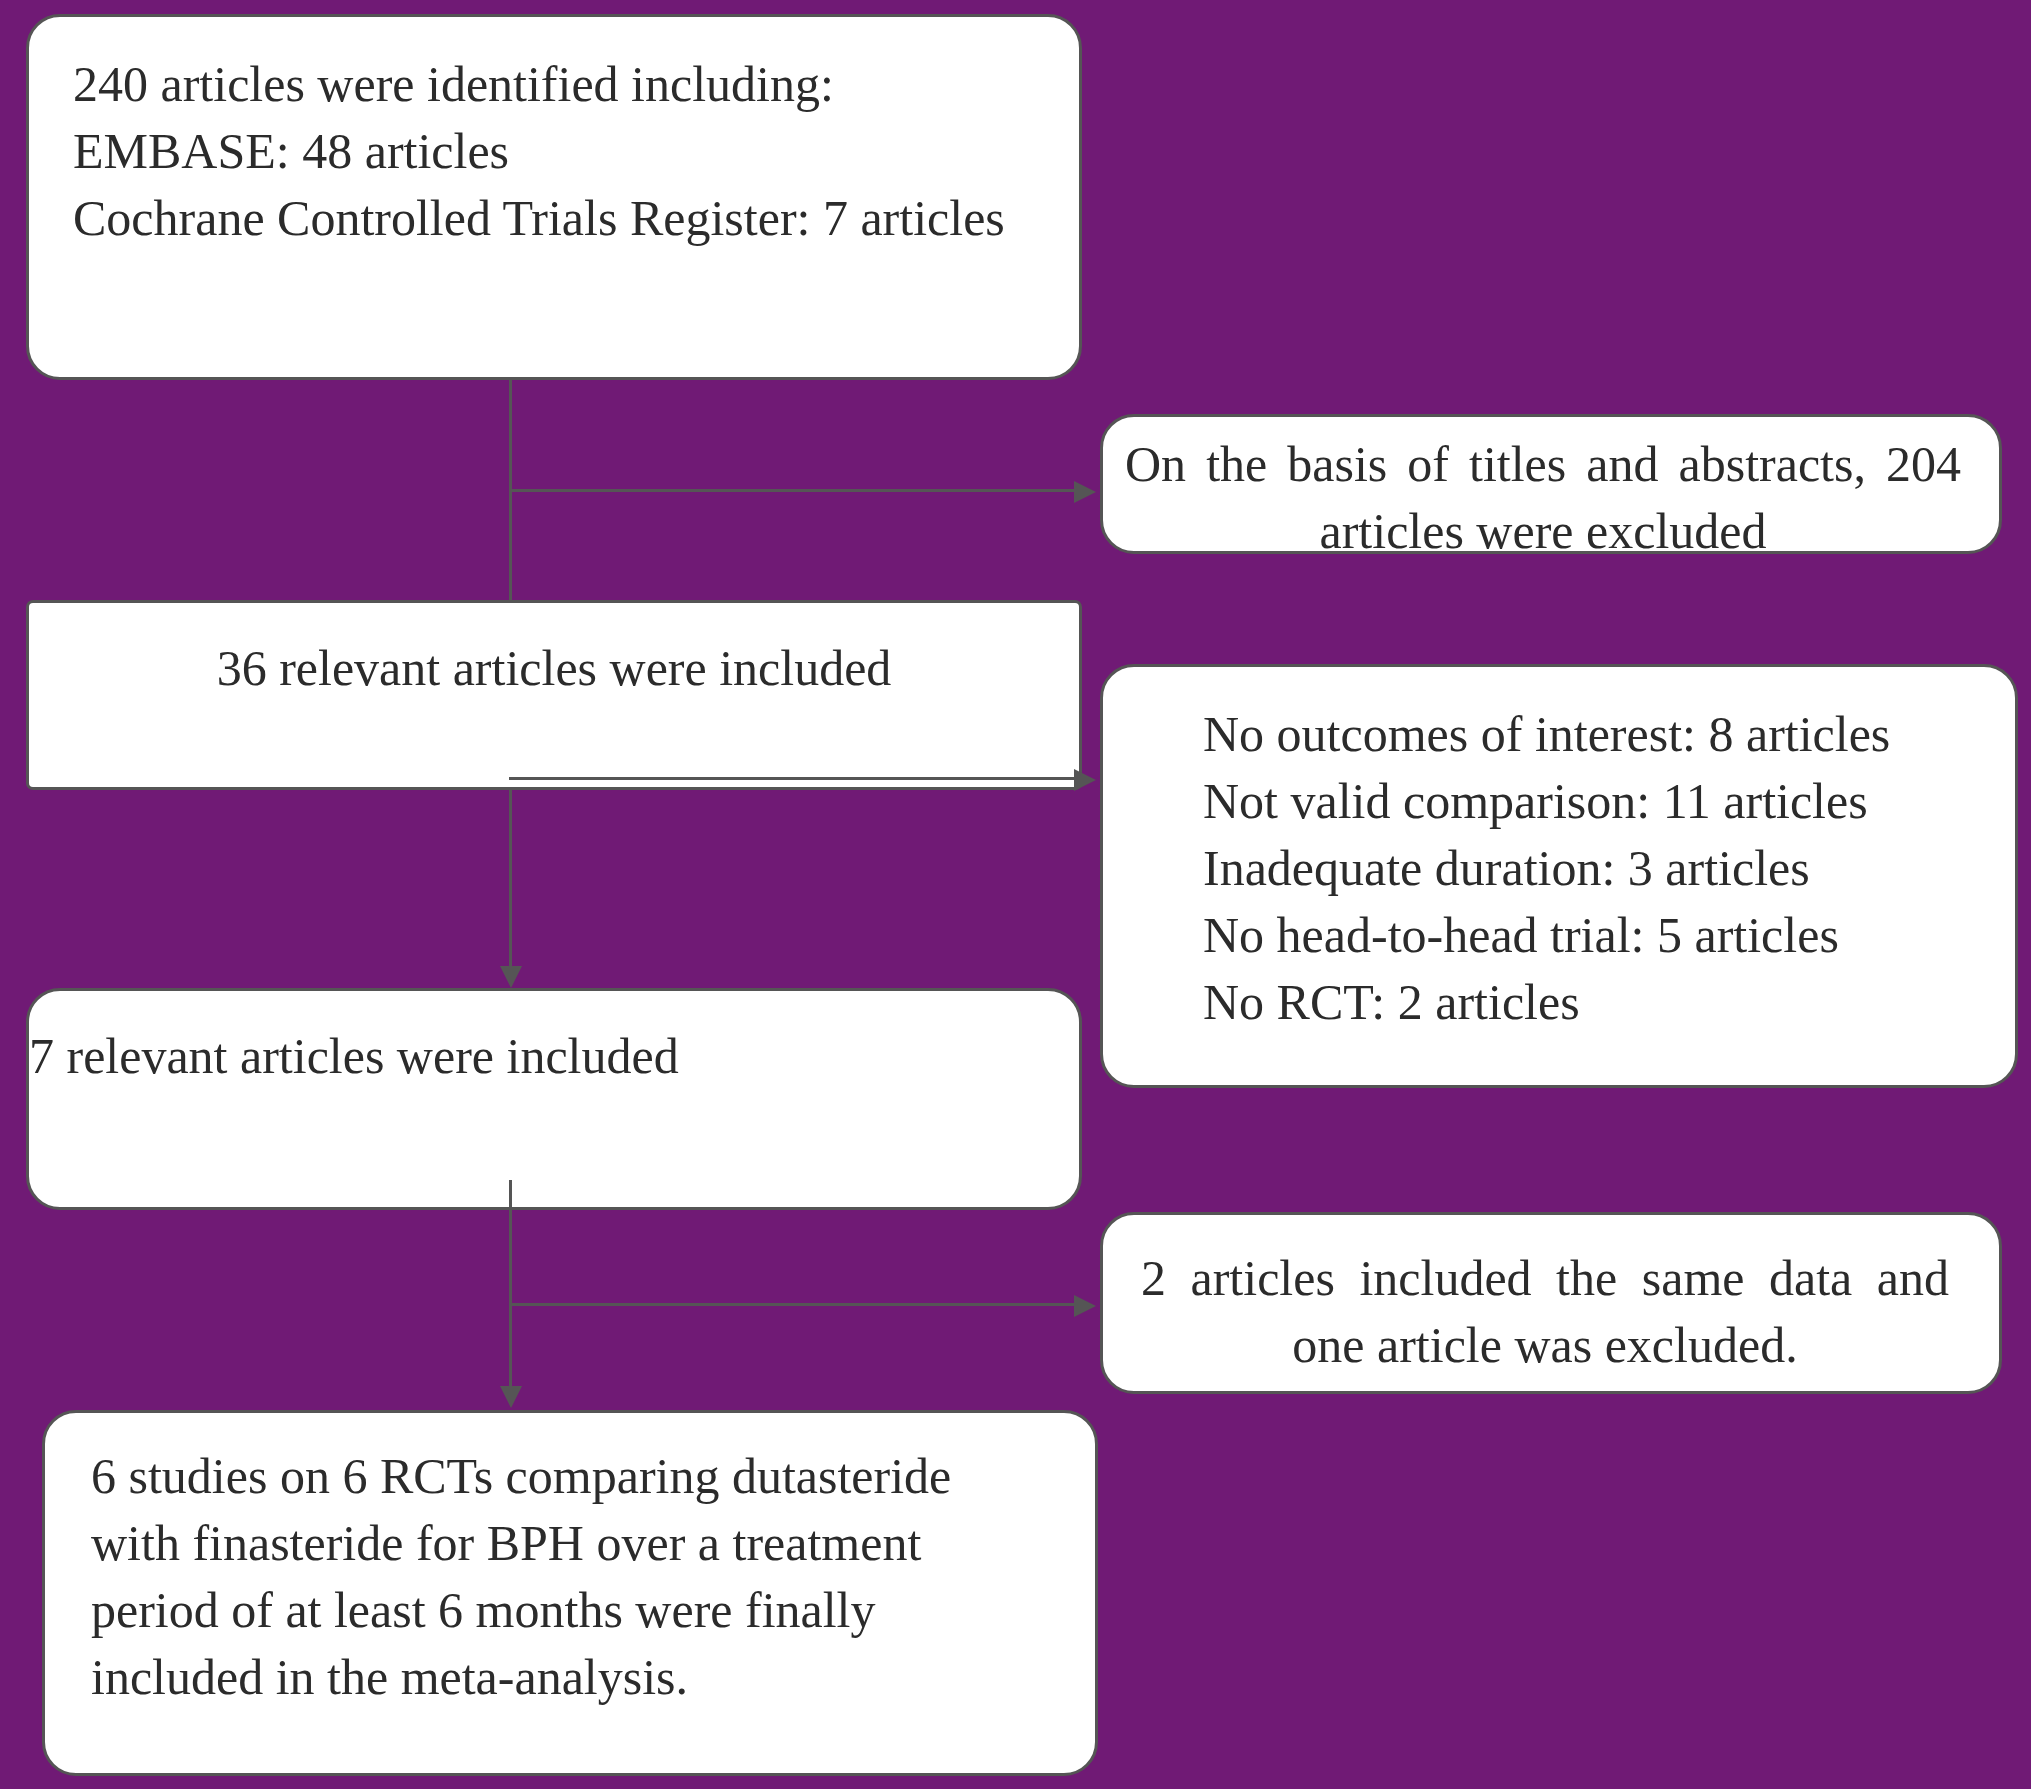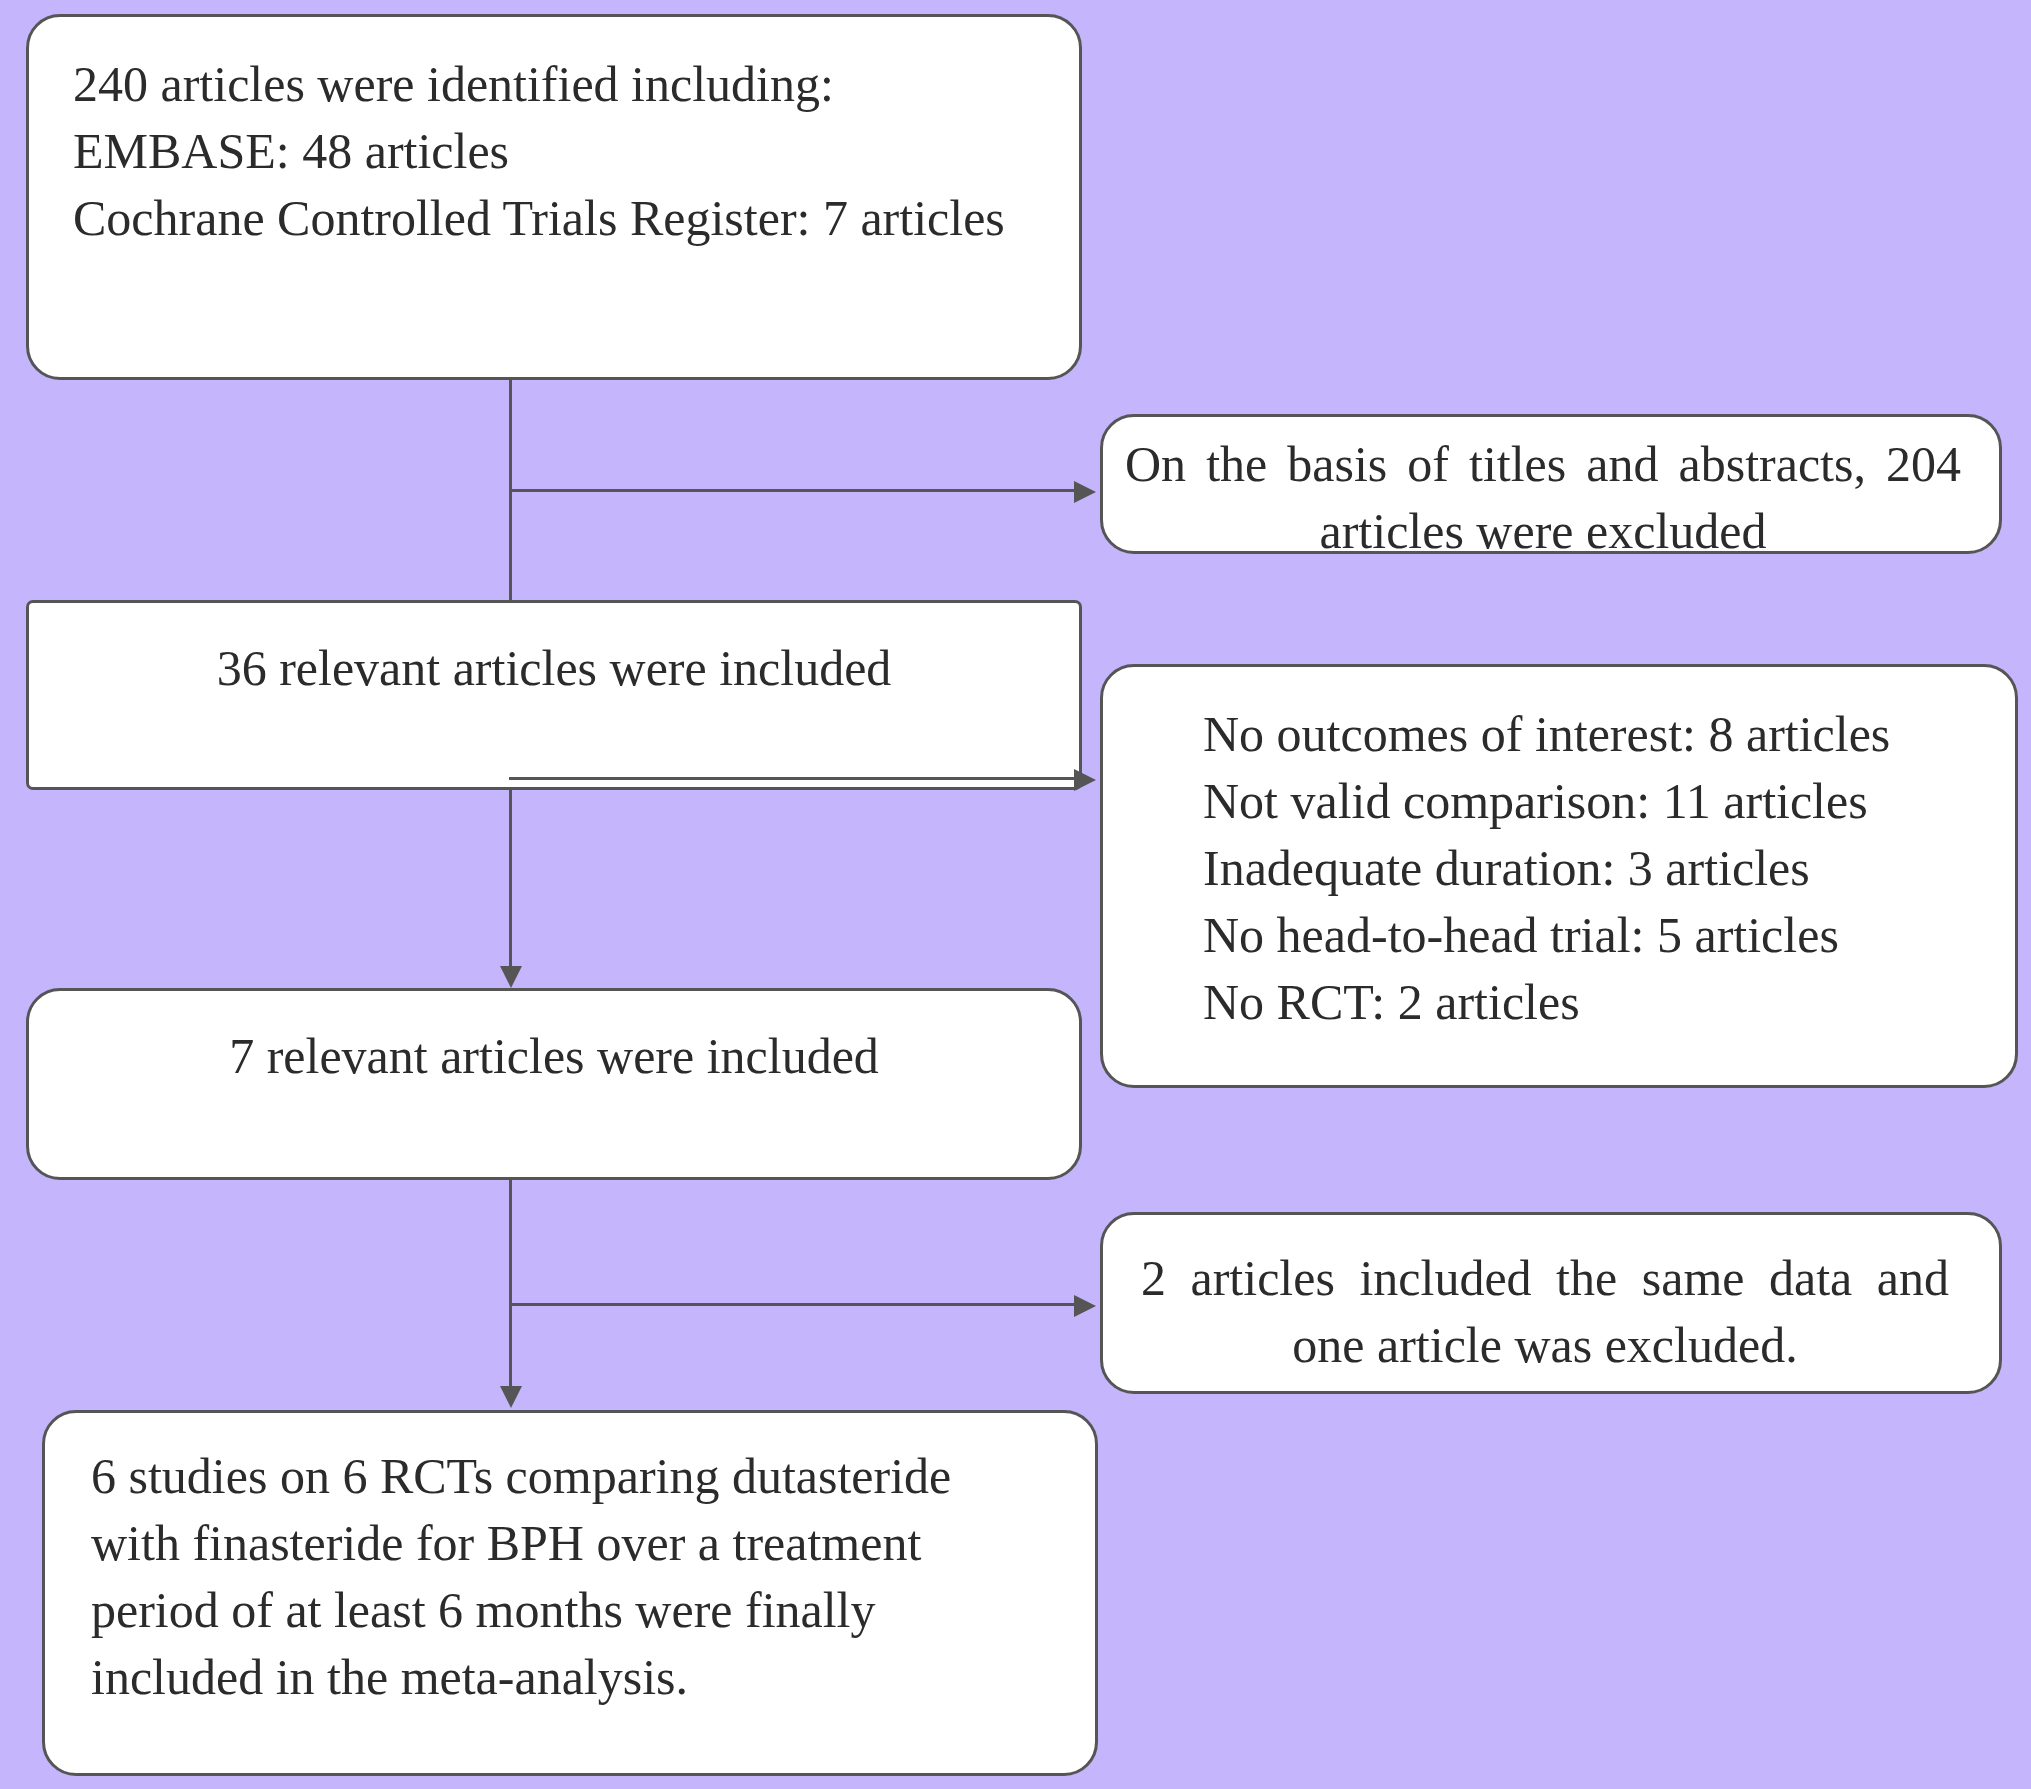--- a/index.html
+++ b/index.html
@@ -4,21 +4,21 @@
 <style>
   html, body {
     margin: 0;
     padding: 0;
     background: #ffffff;
   }
   #canvas {
     position: relative;
     width: 2031px;
     height: 1789px;
-    background: #c4b5fd;
+    background: #701a75;
     font-family: "Liberation Serif", "DejaVu Serif", serif;
     overflow: hidden;
   }
   .node {
     position: absolute;
     box-sizing: border-box;
     border: 3px solid #555555;
     border-radius: 34px;
     background: #ffffff;
     color: #2b2b2b;
@@ -31,21 +31,21 @@
   .node .line {
     display: block;
     white-space: pre;
   }
 
   
   #node-identified   { left: 26px;   top: 14px;   width: 1056px; height: 366px;  padding: 34px 40px 0 44px; }
   #node-excluded-ta  { left: 1100px; top: 414px;  width: 902px;  height: 140px;  padding: 14px 38px 0 22px; }
   #node-included-36  { left: 26px;   top: 600px;  width: 1056px; height: 190px;  padding: 32px 0 0 0;  text-align: center; border-radius: 7px; }
   #node-exclusions   { left: 1100px; top: 664px;  width: 918px;  height: 424px;  padding: 34px 30px 0 100px; }
-  #node-included-7   { left: 26px;   top: 988px;  width: 1056px; height: 192px;  padding: 32px 0 0 0;  text-align: center; }
+  #node-included-7   { left: 26px;   top: 988px;  width: 1056px; height: 222px;  padding: 32px 0 0 0;  }
   #node-same-data    { left: 1100px; top: 1212px; width: 902px;  height: 182px;  padding: 30px 50px 0 38px; }
   #node-final        { left: 42px;   top: 1410px; width: 1056px; height: 366px;  padding: 30px 40px 0 46px; }
 
   
   .just-first { display: block; text-align: justify; text-align-last: justify; }
   .just-last  { display: block; text-align: center; }
 
   
   .vline {
     position: absolute;

